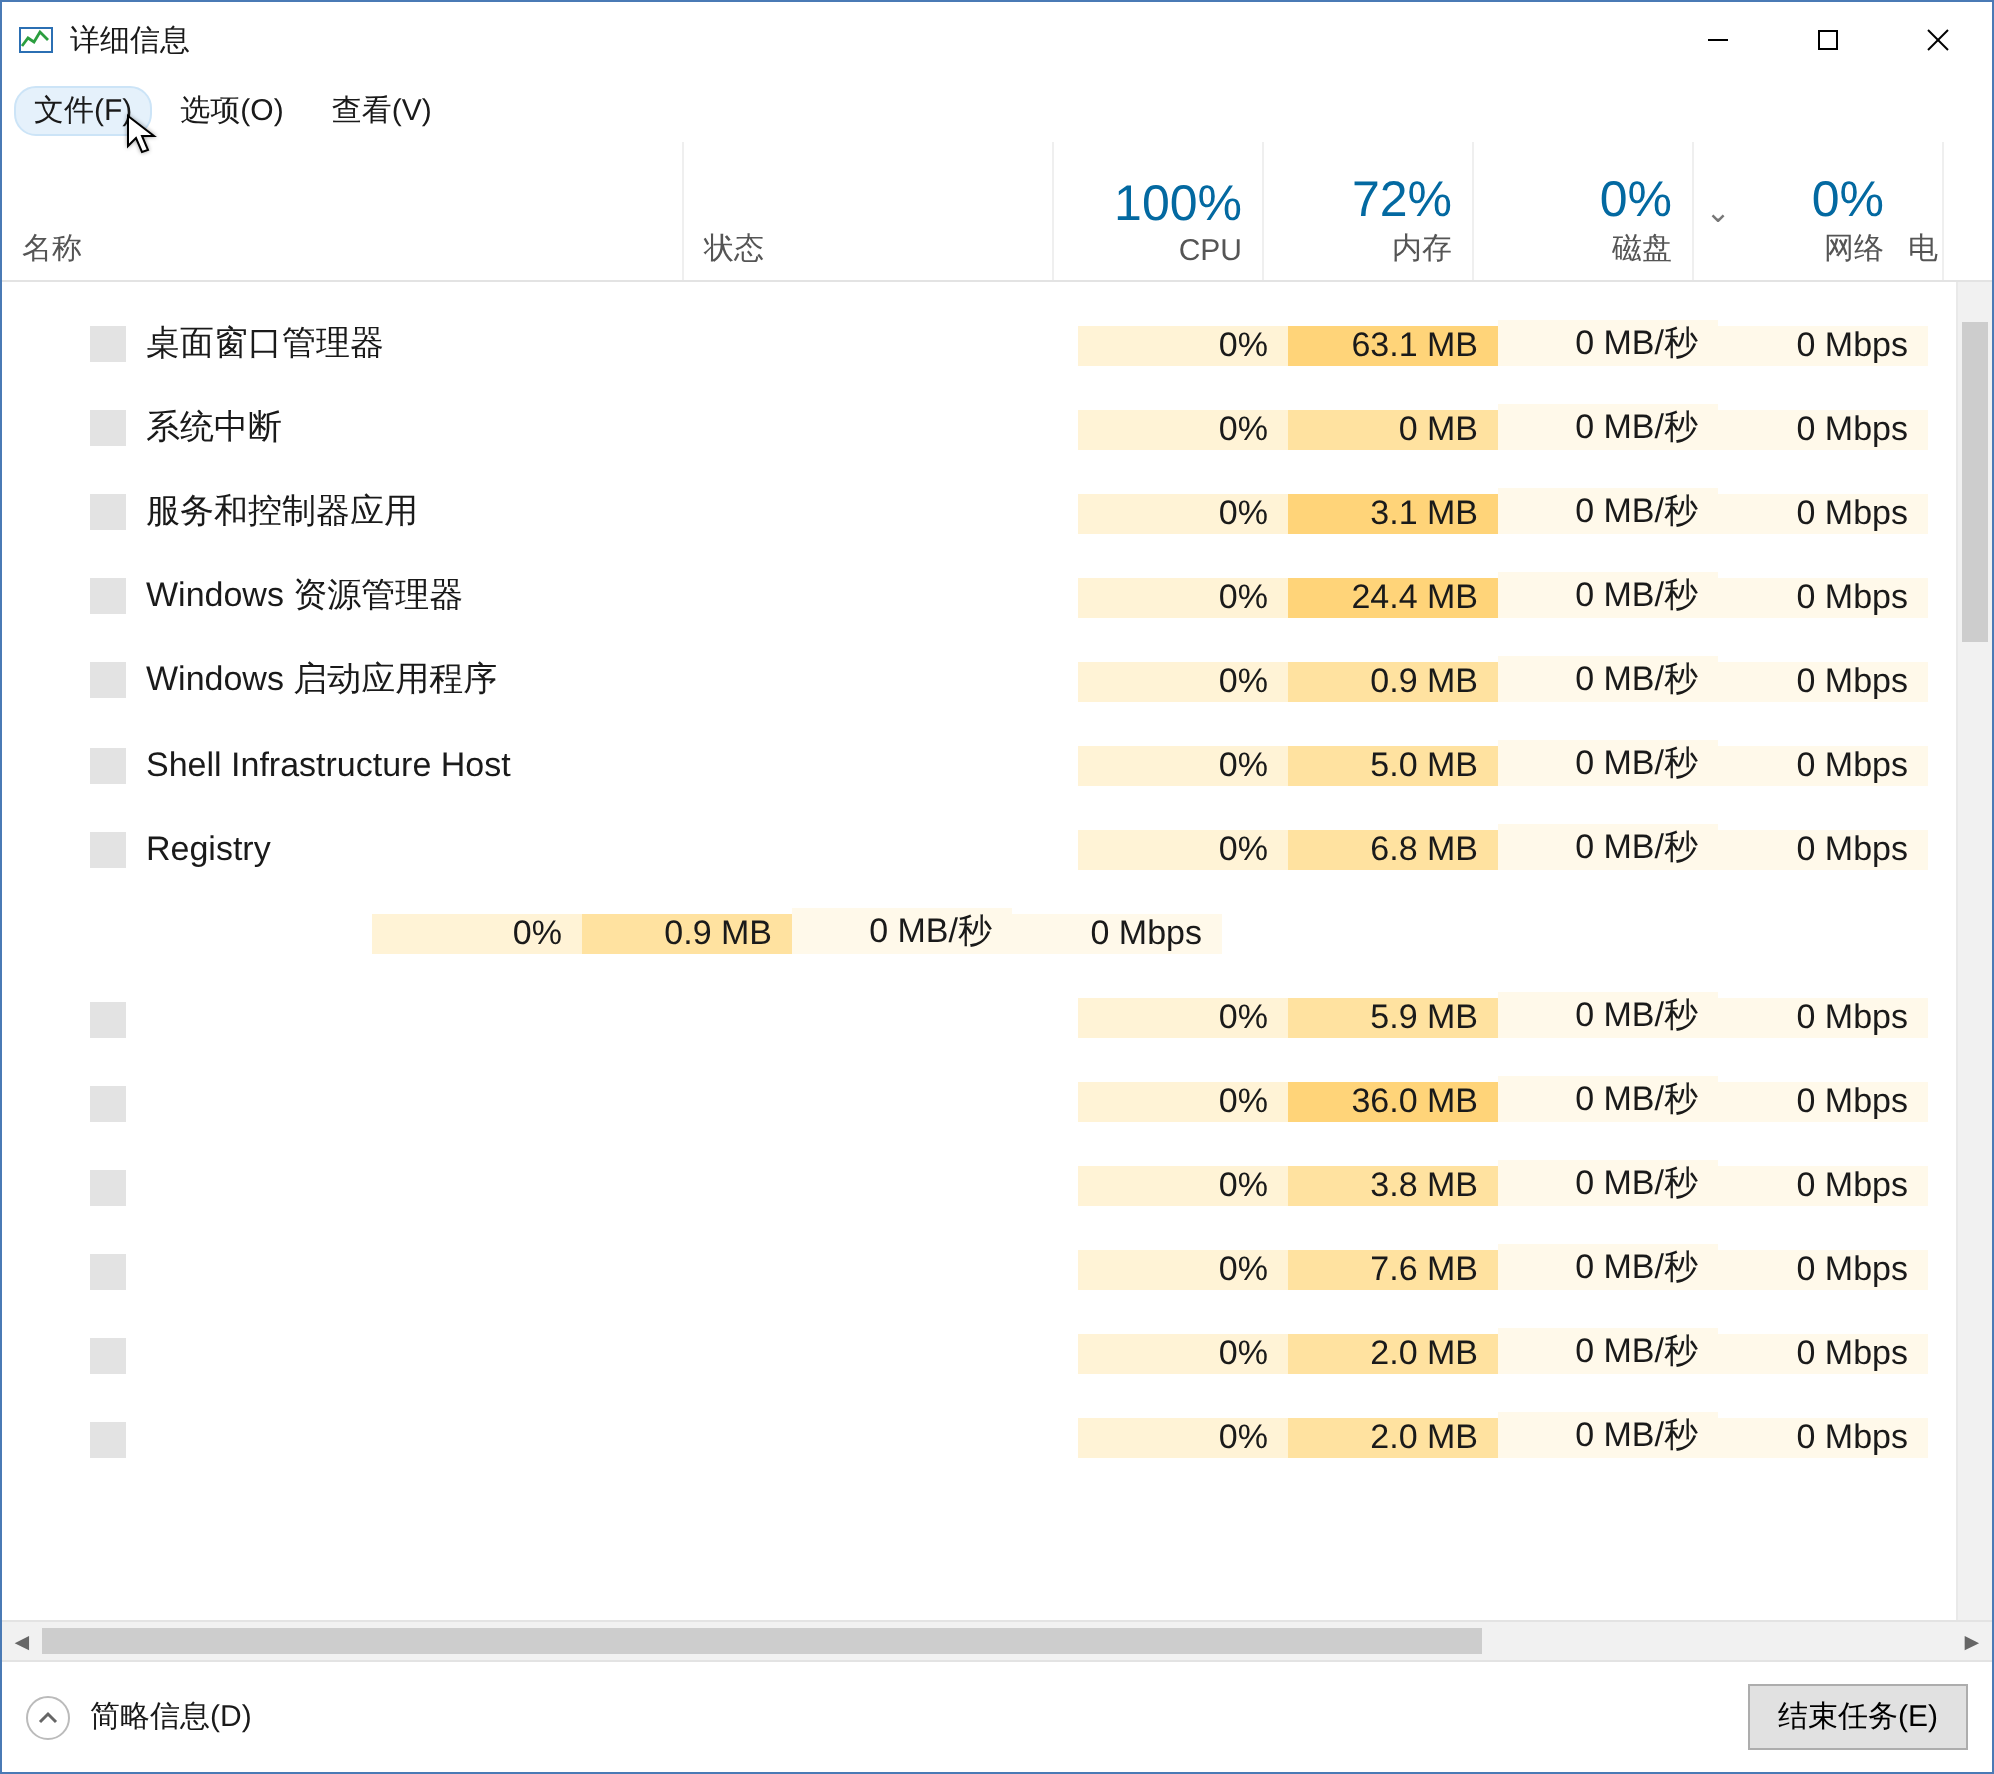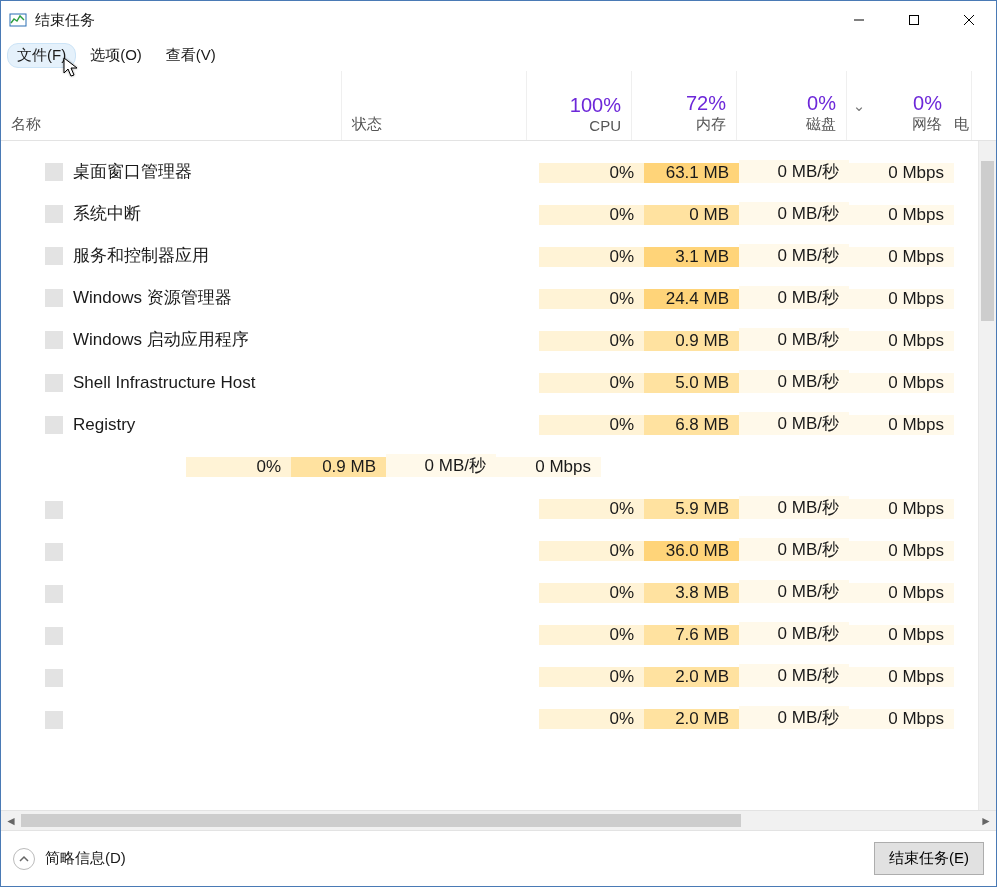--- a/index.html
+++ b/index.html
@@ -24,36 +24,36 @@
   .tab.inactive { background:#f6f6f6; border-right:1px solid #eee; }
 
   .grid-area { flex:1; display:flex; flex-direction:column; overflow:hidden; position:relative; }
 
   .header-row { display:flex; height:70px; border-bottom:1px solid #e3e3e3; font-size:15px; color:#555; }
   .hcell { border-right:1px solid #efefef; display:flex; flex-direction:column; justify-content:flex-end; padding:0 10px 6px 10px; }
   .hcell.name { width:341px; justify-content:flex-end; }
   .hcell.status { width:185px; justify-content:flex-end; }
   .hcell.metric { width:105px; align-items:flex-end; }
   .hcell.wide { width:110px; }
-  .hcell .pct { font-size:20px; color:#6d28d9; }
+  .hcell .pct { font-size:25px; color:#0369a1; }
   .hcell.chev { width:24px; align-items:center; justify-content:center; border-right:none; padding:0; }
   .hcell.edge { width:20px; }
 
   .tbody { flex:1; overflow:hidden; position:relative; display:flex; }
   .rows { flex:1; }
   .scroll-stub { width:18px; background:#f1f1f1; border-left:1px solid #e9e9e9; position:relative; }
   .scroll-thumb { position:absolute; left:2px; right:2px; top:20px; height:160px; background:#cdcdcd; }
 
   .row { display:flex; height:42px; align-items:flex-end; font-size:17px; }
   .cell-name { width:353px; padding-left:44px; display:flex; align-items:center; gap:10px; white-space:nowrap; overflow:hidden; }
   .proc-ico { width:18px; height:18px; background:#e3e3e3; flex:none; }
   .cell-status { width:185px; }
   .cell-num { text-align:right; padding-right:10px; }
   .c-cpu { width:105px; background:#fff3d6; }
-  .c-mem { width:95px; background:#ffe2a0; }
+  .c-mem { width:105px; background:#ffe2a0; }
   .c-mem.hi { background:#ffd479; }
   .c-disk { width:110px; background:#fff9ea; }
   .c-net  { width:105px; background:#fff9ea; }
 
   .hscroll { height:20px; border-top:1px solid #e3e3e3; background:#f1f1f1; display:flex; align-items:center; }
   .harrow { width:20px; text-align:center; color:#666; font-size:12px; }
   .htrack { flex:1; position:relative; height:100%; }
   .hthumb { position:absolute; top:3px; bottom:3px; left:0; width:720px; background:#cdcdcd; }
 
   .footer { height:56px; border-top:1px solid #e3e3e3; display:flex; align-items:center; padding:0 12px; gap:10px; }
@@ -65,21 +65,21 @@
 
 <div class="window">
 
   <div class="titlebar">
     <span class="app-icon">
       <svg viewBox="0 0 18 18">
           <rect x="1" y="3" width="16" height="12" fill="#fff" stroke="#2b6fb3" stroke-width="1"></rect>
           <polyline points="2,12 5,8 8,10 11,5 15,9" fill="none" stroke="#2b9e3f" stroke-width="1.4"></polyline>
         </svg>
     </span>
-    <span class="title-text">结束任务</span>
+    <span class="title-text">详细信息</span>
     <div class="win-controls">
       <div class="win-btn">
         <svg width="12" height="12">
             <line x1="1" y1="6" x2="11" y2="6" stroke="#000" stroke-width="1"></line>
           </svg>
       </div>
       <div class="win-btn">
         <svg width="12" height="12">
             <rect x="1.5" y="1.5" width="9" height="9" fill="none" stroke="#000" stroke-width="1"></rect>
           </svg>

